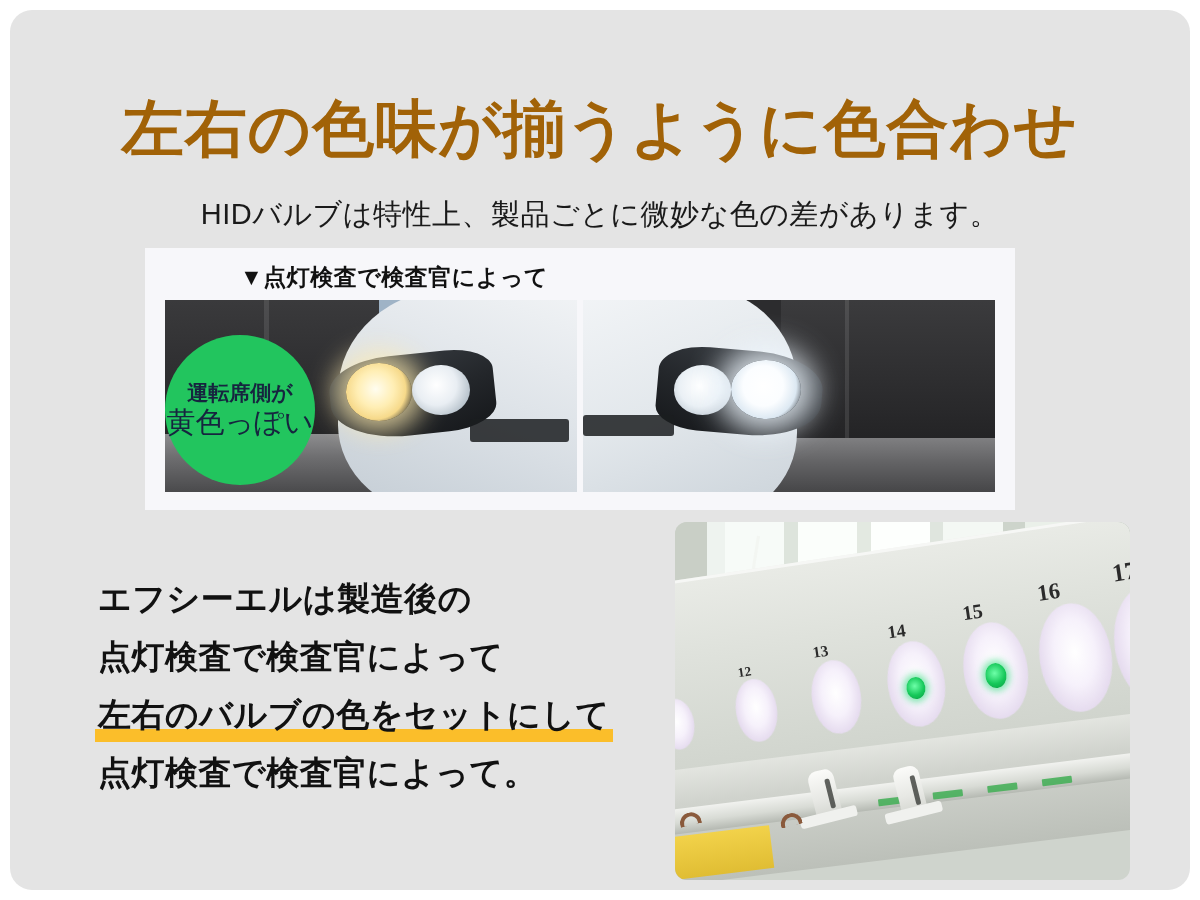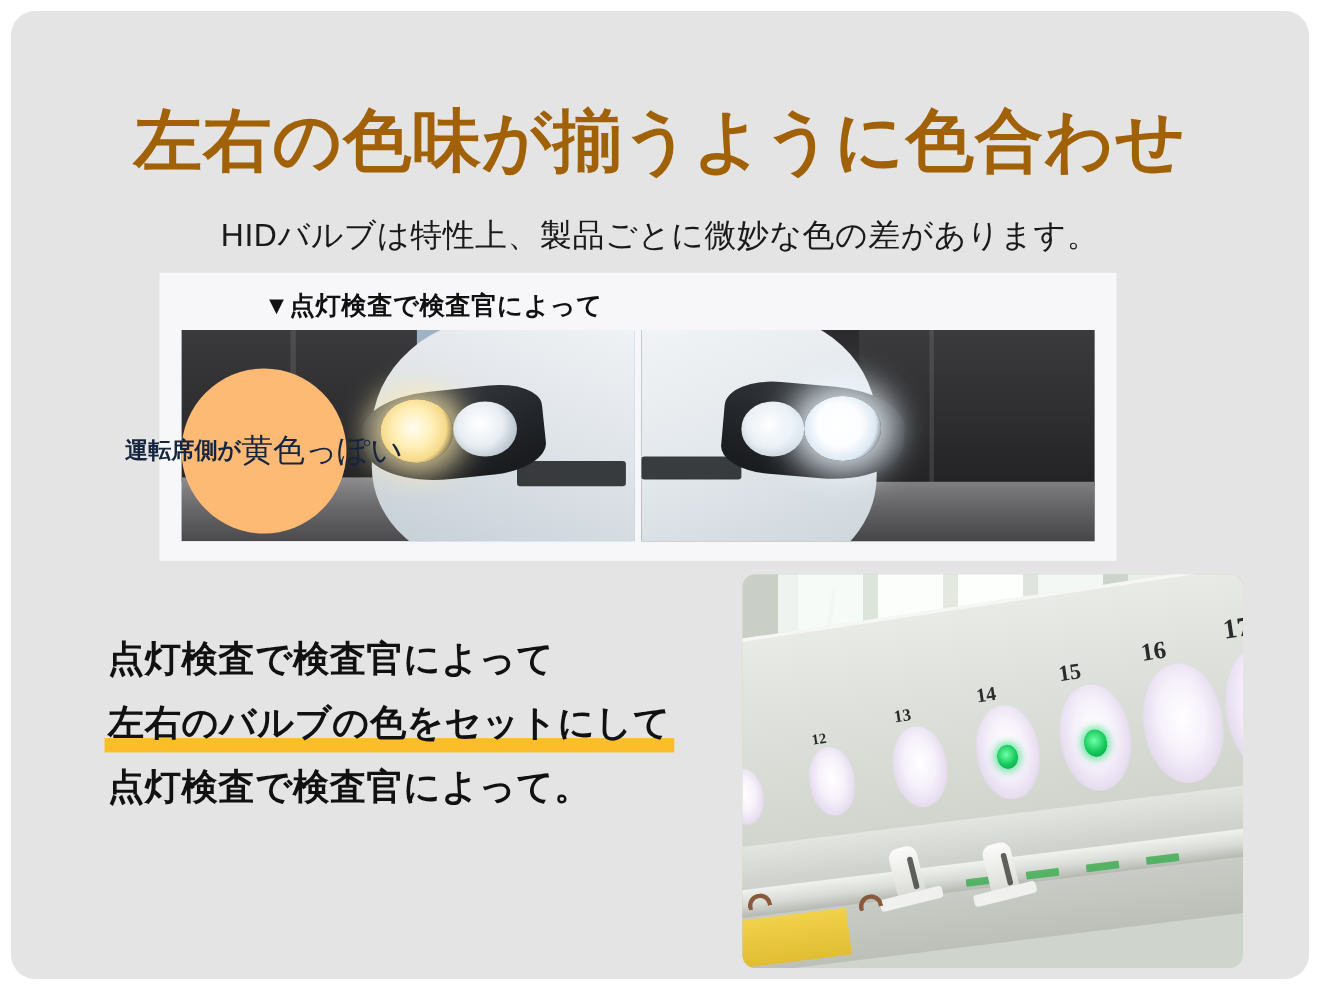--- a/index.html
+++ b/index.html
@@ -161,23 +161,23 @@
     position:absolute; left:0%; top:60%; width:22%; height:11%;
     background:#1b1d20; border-radius:3px; opacity:.85;
   }
 
   
   .badge {
     position:absolute;
     left:155px; top:325px;
     width:150px; height:150px;
     border-radius:50%;
-    background:#fdba74;
+    background:#22c55e;
     display:flex;
-    flex-direction:row;
+    flex-direction:column;
     align-items:center;
     justify-content:center;
     z-index:5;
   }
   .badge-line1 {
     color:#16253f;
     font-size:21px;
     font-weight:bold;
     line-height:1.1;
     white-space:nowrap;
@@ -384,20 +384,23 @@
 
       </div>
     </div>
 
     <div class="badge">
       <span class="badge-line1">運転席側が</span>
       <span class="badge-line2">黄色っぽい</span>
     </div>
 
     <div class="body-copy">
+      <div class="copy-line">
+        <span>エフシーエルは製造後の</span>
+      </div>
       <div class="copy-line">
         <span>点灯検査で検査官によって</span>
       </div>
       <div class="copy-line">
         <span class="mark">左右のバルブの色をセットにして</span>
       </div>
       <div class="copy-line">
         <span>点灯検査で検査官によって。</span>
       </div>
     </div>

